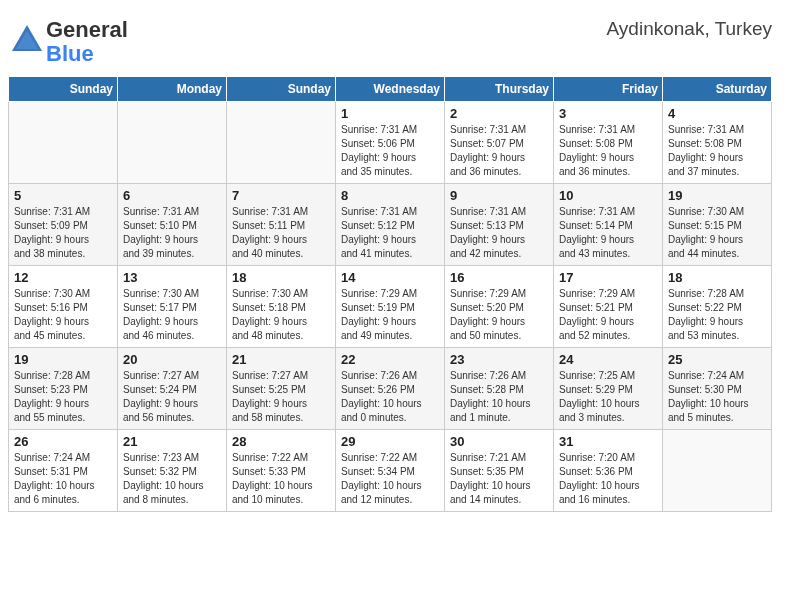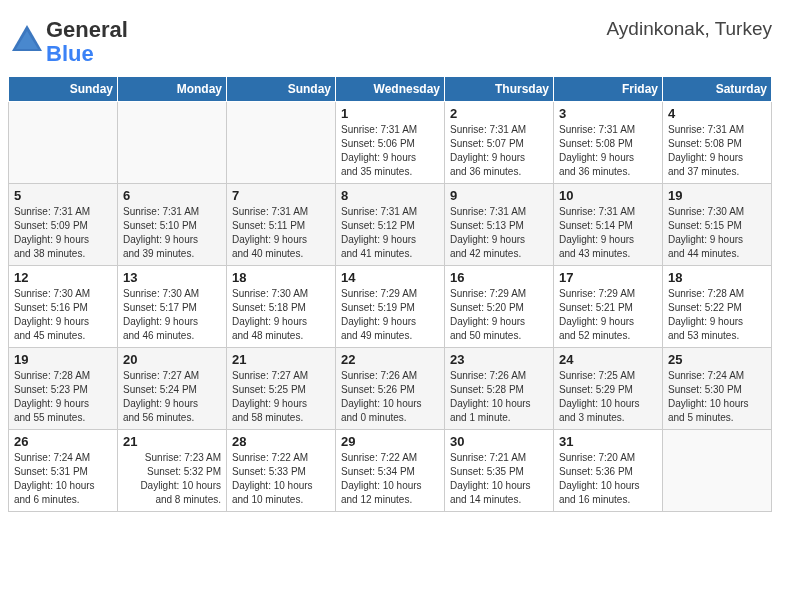--- a/index.html
+++ b/index.html
@@ -314,21 +314,21 @@
         <tr>
           <td>
             <span class="day-num">26</span>
             <div class="cell-text" style="white-space: pre-line;">Sunrise: 7:24 AM
 Sunset: 5:31 PM
 Daylight: 10 hours
 and 6 minutes.</div>
           </td>
           <td>
             <span class="day-num">21</span>
-            <div class="cell-text" style="white-space: pre-line; text-align: right;">Sunrise: 7:23 AM
+            <div class="cell-text" style="white-space: pre-line;">Sunrise: 7:23 AM
 Sunset: 5:32 PM
 Daylight: 10 hours
 and 8 minutes.</div>
           </td>
           <td>
             <span class="day-num">28</span>
             <div class="cell-text" style="white-space: pre-line;">Sunrise: 7:22 AM
 Sunset: 5:33 PM
 Daylight: 10 hours
 and 10 minutes.</div>

